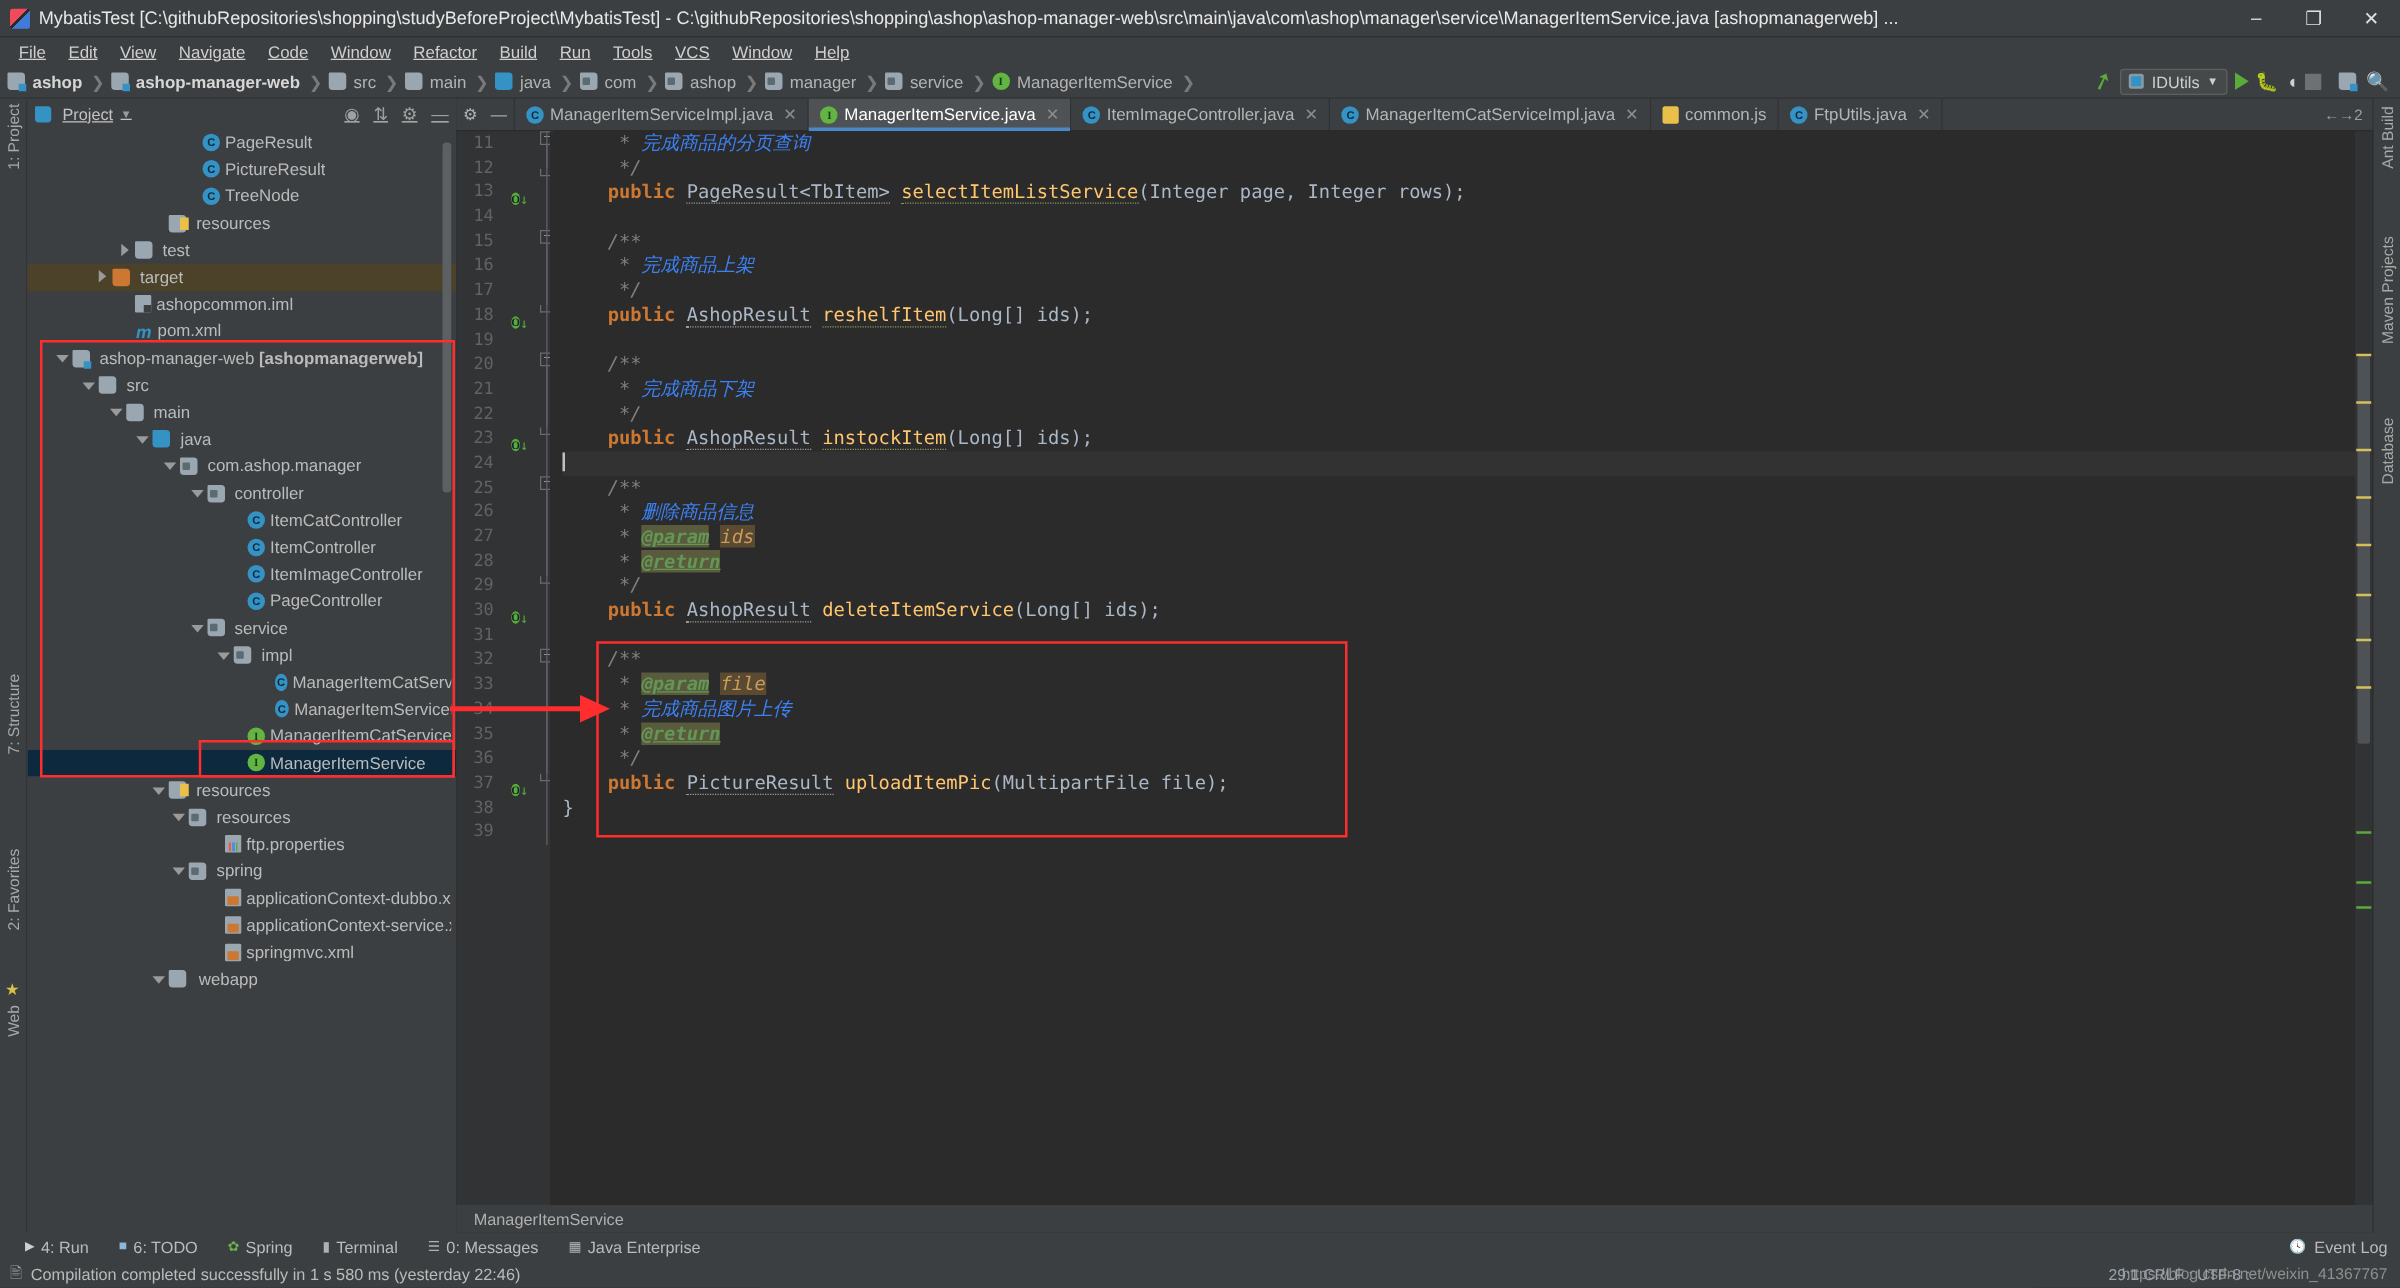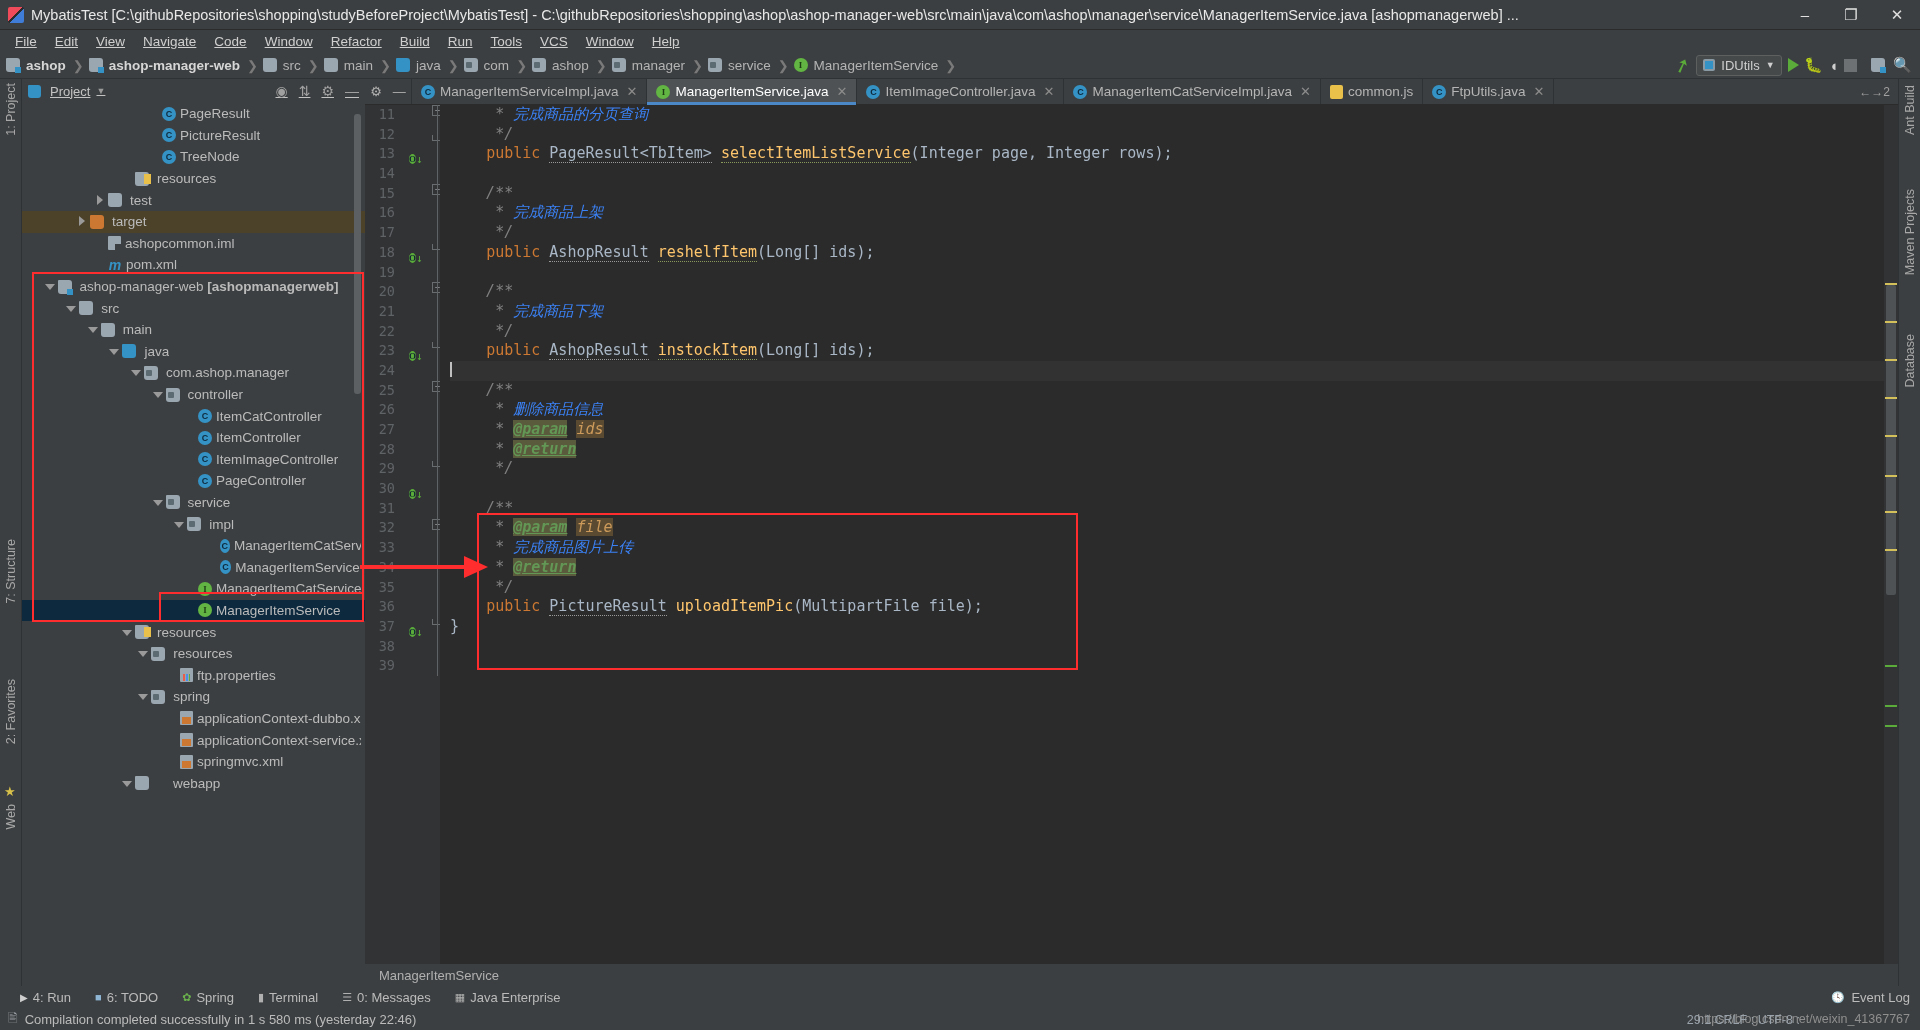--- a/index.html
+++ b/index.html
@@ -161,21 +161,21 @@
     color:#9a9da0; font-size:9px; text-align:center; line-height:9px;
   }
   .foldend { position:absolute; left:1px; width:11px; height:6px; border:1px solid #6a6d70; border-top:none; background:#313335;}
 
   .codetext {
     flex:1; position:relative; font-family:"DejaVu Sans Mono", monospace; font-size:15px;
     padding-left:10px; background:#2b2b2b; overflow:hidden;
   }
   .cline { height:19.7px; line-height:19.7px; white-space:pre; color:#a9b7c6; }
   .cline.cur { background:#323232; }
-  .kw  { color:#cc7832; }
+  .kw  { color:#cc7832;font-weight:bold; }
   .type{ color:#a9b7c6; }
   .mth { color:#ffc66d; }
   .cmt { color:#3b82f6; font-style:italic; }
   .cmt2{ color:#808080; font-style:italic; }
   .tag { color:#629755; font-style:italic; font-weight:bold; text-decoration:underline; background:#5a5a3c;}
   .tagv{ color:#cc9a5a; font-style:italic; background:#5a4a32;}
   .punc{ color:#a9b7c6; }
   .caret { display:inline-block; width:1.5px; height:15px; background:#c0c0c0; vertical-align:-2px;}
   .wav { border-bottom:1px dotted #9a9a9a; }
   .wavg{ border-bottom:1px dotted #8a9a5a; }
@@ -513,21 +513,21 @@
         <div class="trow">
           <span style="display:inline-block;width:144px;flex:none"></span>
           <span class="arrow"></span>
           <span class="ico-xml"></span>
           <span class="tlabel" style="margin-left:4px">springmvc.xml</span>
         </div>
         <div class="trow">
           <span style="display:inline-block;width:99px;flex:none"></span>
           <span class="arrow down"></span>
           <span class="ico ico-folder-plain"></span>
-          <span class="tlabel" style="margin-left:20px">webapp</span>
+          <span class="tlabel" style="margin-left:6px">webapp</span>
         </div>
       </div>
 
     <div style="position:absolute;right:4px;top:35px;width:7px;height:280px;background:#5c6062;border-radius:3px"></div>
   </div>
 
   <div class="editorwrap">
     <div class="tabbar">
       <div class="tabgear">
         <span style="color:#b0b0b0">⚙</span>
@@ -705,20 +705,21 @@
           <div class="cline"><span class="cmt2">    /**</span></div>
           <div class="cline"><span class="cmt2">     * </span><span class="cmt">完成商品下架</span></div>
           <div class="cline"><span class="cmt2">     */</span></div>
           <div class="cline">    <span class="kw">public</span> <span class="type wav">AshopResult</span> <span class="mth wavg">instockItem</span><span class="punc">(Long[] ids);</span></div>
           <div class="cline cur"><span class="caret"></span></div>
           <div class="cline"><span class="cmt2">    /**</span></div>
           <div class="cline"><span class="cmt2">     * </span><span class="cmt">删除商品信息</span></div>
           <div class="cline"><span class="cmt2">     * </span><span class="tag">@param</span><span class="cmt2"> </span><span class="tagv">ids</span></div>
           <div class="cline"><span class="cmt2">     * </span><span class="tag">@return</span></div>
           <div class="cline"><span class="cmt2">     */</span></div>
+          <div class="cline">    <span class="kw">public</span> <span class="type wav">AshopResult</span> <span class="mth">deleteItemService</span><span class="punc">(Long[] ids);</span></div>
           <div class="cline">&nbsp;</div>
           <div class="cline"><span class="cmt2">    /**</span></div>
           <div class="cline"><span class="cmt2">     * </span><span class="tag">@param</span><span class="cmt2"> </span><span class="tagv">file</span></div>
           <div class="cline"><span class="cmt2">     * </span><span class="cmt">完成商品图片上传</span></div>
           <div class="cline"><span class="cmt2">     * </span><span class="tag">@return</span></div>
           <div class="cline"><span class="cmt2">     */</span></div>
           <div class="cline">    <span class="kw">public</span> <span class="type wav">PictureResult</span> <span class="mth">uploadItemPic</span><span class="punc">(MultipartFile file);</span></div>
           <div class="cline"><span class="punc">}</span></div>
           <div class="cline">&nbsp;</div>
         </div>

